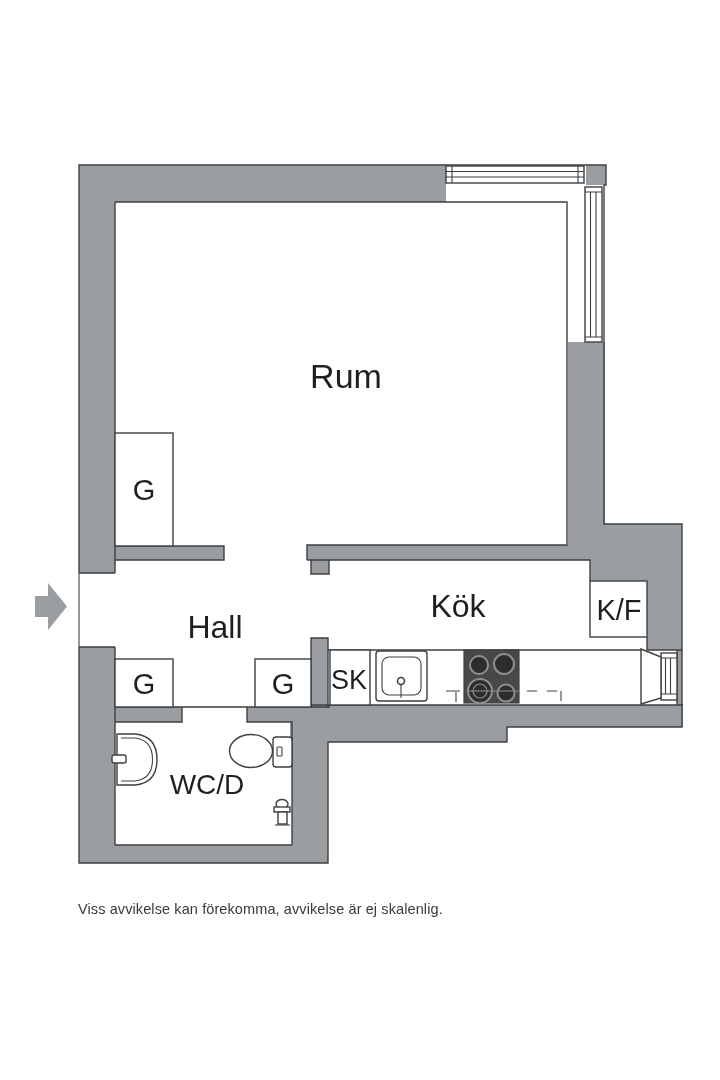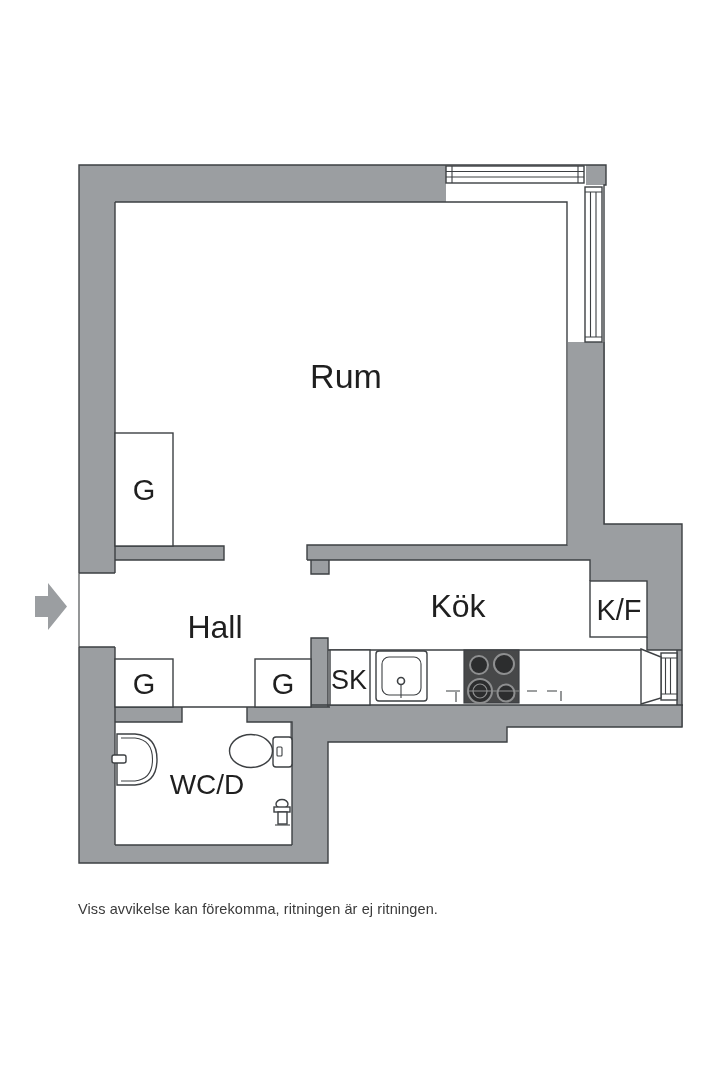--- a/index.html
+++ b/index.html
@@ -140,13 +140,13 @@
   <text class="room-label" x="215" y="638" font-size="32">Hall</text>
   <text class="room-label" x="458" y="617" font-size="32">Kök</text>
   <text class="room-label" x="207" y="794" font-size="28">WC/D</text>
   <text class="room-label" x="619" y="620" font-size="29">K/F</text>
   <text class="room-label" x="349" y="689" font-size="27">SK</text>
   <text class="room-label" x="144" y="500" font-size="29">G</text>
   <text class="room-label" x="144" y="694" font-size="29">G</text>
   <text class="room-label" x="283" y="694" font-size="29">G</text>
 </svg>
 
-<div id="disclaimer">Viss avvikelse kan förekomma, ritningen är ej ritningen.</div>
+<div id="disclaimer">Viss avvikelse kan förekomma, avvikelse är ej skalenlig.</div>
 
 </body></html>

